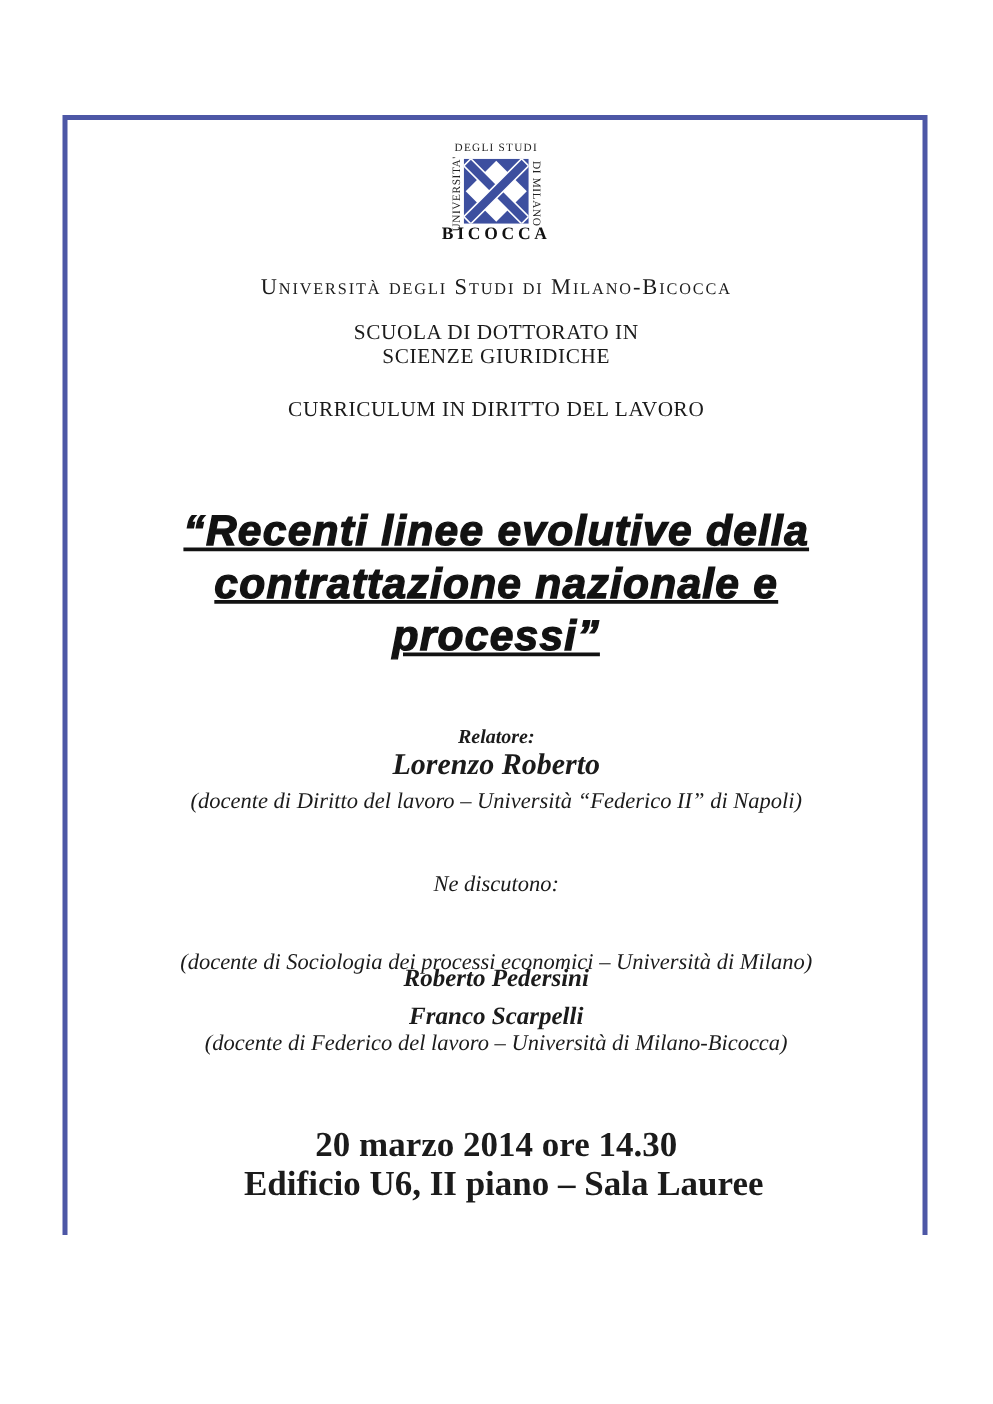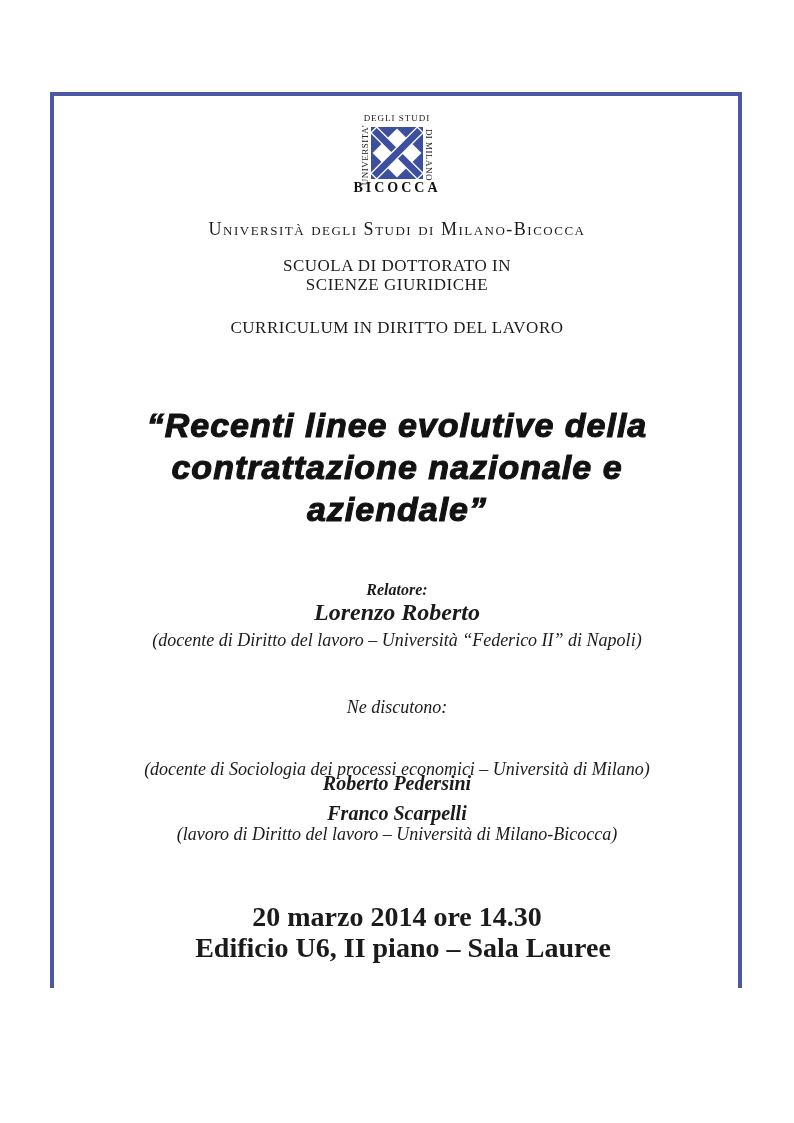--- a/index.html
+++ b/index.html
@@ -62,20 +62,21 @@
   .school{top:256px;font-size:17px;line-height:19px;letter-spacing:0.5px;}
   .curriculum{top:318px;font-size:17px;letter-spacing:0.5px;}
   
   .title{
     top:404px;
     font-family:"Liberation Sans",sans-serif;
     font-weight:bold;font-style:italic;
     font-size:34px;line-height:42px;letter-spacing:1px;
     -webkit-text-stroke:1.1px currentColor;
     color:#121212;
+    text-decoration:underline;
   }
   
   .relatore{top:581px;font-size:16px;font-weight:bold;font-style:italic;}
   .zoppoli{top:599px;font-size:24px;font-weight:bold;font-style:italic;}
   .affil{font-size:18px;font-style:italic;}
   .affil1{top:630px;}
   .nediscutono{top:697px;font-size:18px;font-style:italic;}
   .discname{font-size:20px;font-weight:bold;font-style:italic;}
   .pedersini{top:772px;}
   .affil2{top:759px;}
@@ -114,31 +115,31 @@
   <div class="block school">
     <div>SCUOLA DI DOTTORATO IN</div>
     <div>SCIENZE GIURIDICHE</div>
   </div>
 
   <div class="block curriculum">CURRICULUM IN DIRITTO DEL LAVORO</div>
 
   <div class="block title">
     <div>“Recenti linee evolutive della</div>
     <div>contrattazione nazionale e</div>
-    <div>aziendale”</div>
+    <div>processi”</div>
   </div>
 
   <div class="block relatore">Relatore:</div>
   <div class="block zoppoli">Lorenzo Roberto</div>
   <div class="block affil affil1">(docente di Diritto del lavoro – Università “Federico II” di Napoli)</div>
 
   <div class="block nediscutono">Ne discutono:</div>
 
   <div class="block discname pedersini">Roberto Pedersini</div>
   <div class="block affil affil2">(docente di Sociologia dei processi economici – Università di Milano)</div>
 
   <div class="block discname scarpelli">Franco Scarpelli</div>
-  <div class="block affil affil3">(lavoro di Diritto del lavoro – Università di Milano-Bicocca)</div>
+  <div class="block affil affil3">(docente di Federico del lavoro – Università di Milano-Bicocca)</div>
 
   <div class="block when">20 marzo 2014 ore 14.30</div>
   <div class="block where">Edificio U6, II piano – Sala Lauree</div>
 
 </div>
 
 </body></html>

